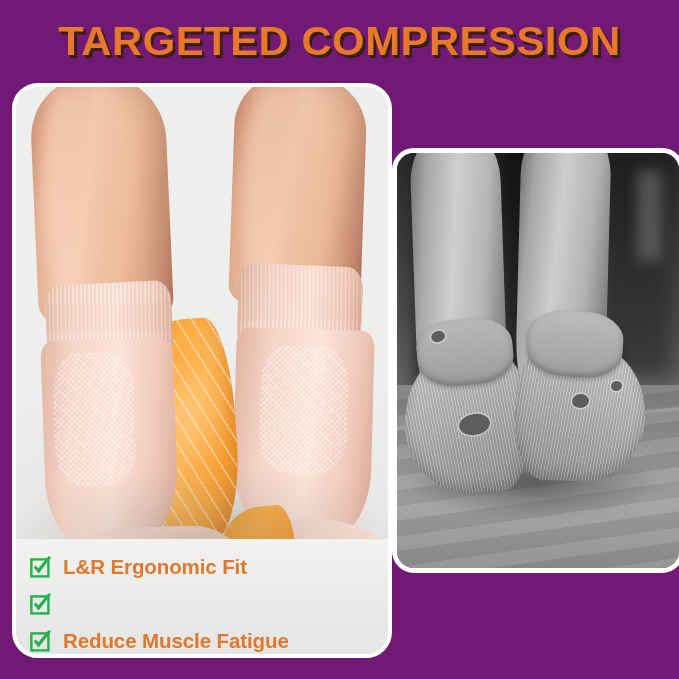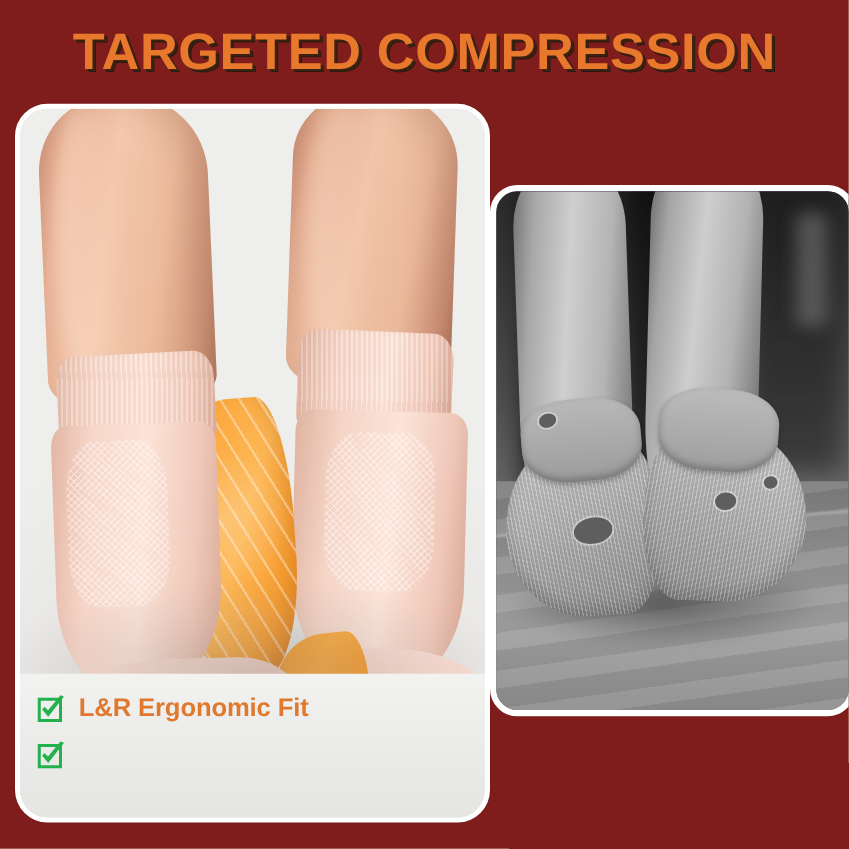--- a/index.html
+++ b/index.html
@@ -12,21 +12,21 @@
     background: #e8e6d7;
     font-family: "Liberation Sans", sans-serif;
     overflow: hidden;
     position: relative;
   }
 
   #stage {
     position: relative;
     width: 679px;
     height: 679px;
-    background: #7f1d1d;
+    background: #701a75;
     overflow: hidden;
   }
 
   
   .title {
     position: absolute;
     left: 0;
     top: 18px;
     width: 679px;
     text-align: center;
@@ -473,20 +473,29 @@
 
       <div class="feature-row">
         <span class="checkbox-icon">
           <svg width="22" height="22" viewBox="0 0 22 22">
             <rect x="1.4" y="3.4" width="17" height="17" fill="none" stroke="#22b14c" stroke-width="2.4"></rect>
             <path d="M3.8 11.6 L8.6 17.4 L21.2 1.2 L18.4 0.2 L8.4 12.2 L5.6 9.4 Z" fill="#22b14c"></path>
           </svg>
         </span>
       </div>
 
+      <div class="feature-row">
+        <span class="checkbox-icon">
+          <svg width="22" height="22" viewBox="0 0 22 22">
+            <rect x="1.4" y="3.4" width="17" height="17" fill="none" stroke="#22b14c" stroke-width="2.4"></rect>
+            <path d="M3.8 11.6 L8.6 17.4 L21.2 1.2 L18.4 0.2 L8.4 12.2 L5.6 9.4 Z" fill="#22b14c"></path>
+          </svg>
+        </span>
+        <span class="feature-label">Reduce Muscle Fatigue</span>
+      </div>
 
     </div>
   </div>
 
   <div class="inset-card">
     <div class="inset-photo">
       <div class="bg-blur-1"></div>
       <div class="bg-blur-2"></div>
       <div class="bg-blur-3"></div>
       <div class="bg-blur-4"></div>

